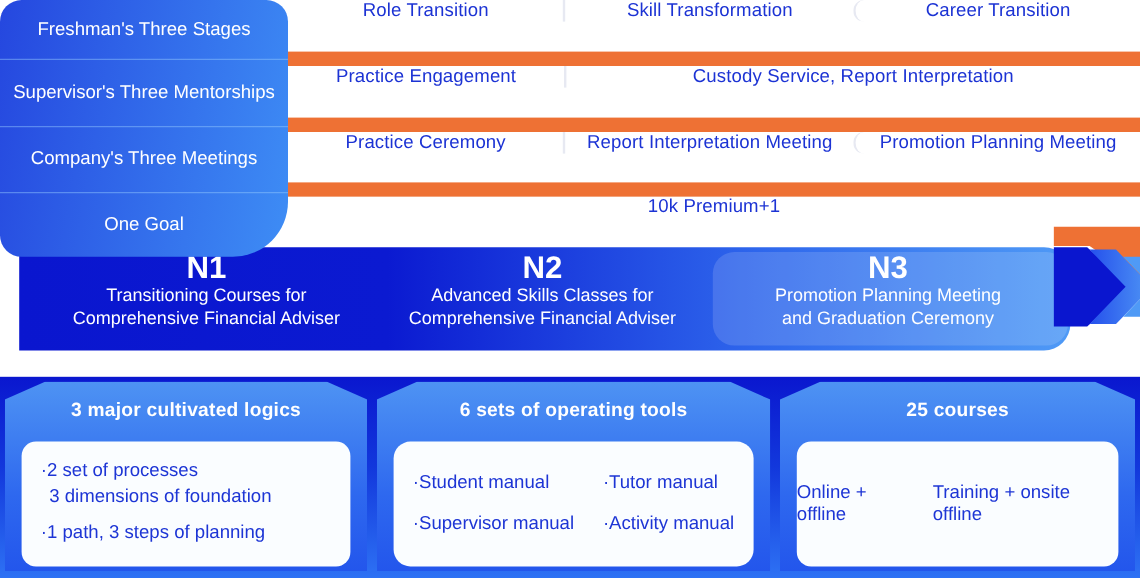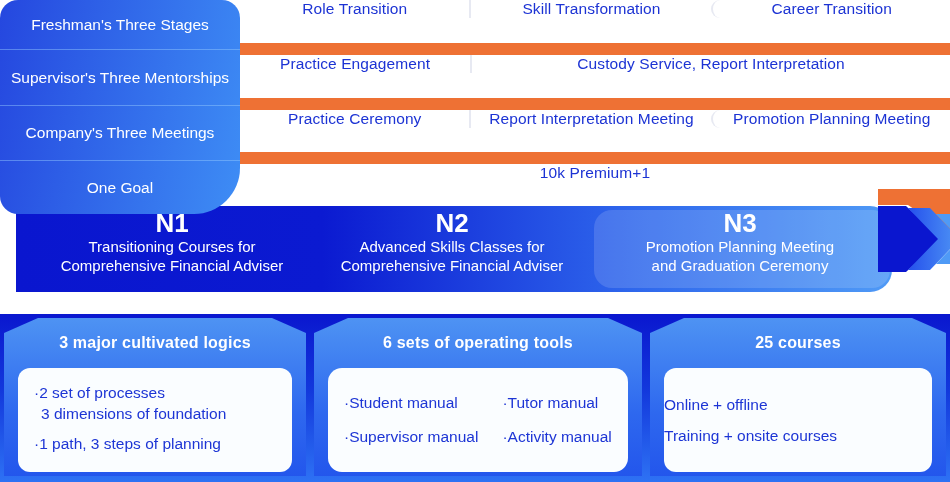--- a/index.html
+++ b/index.html
@@ -56,21 +56,21 @@
   .panel-3{left:650px;width:296px;}
   .ph{margin-top:16px;text-align:center;color:#ffffff;font-weight:700;font-size:16px;letter-spacing:.2px;}
   .card{position:absolute;left:14px;right:14px;top:50px;bottom:4px;
         background:#FAFDFF;border-radius:12px;color:#1D35D5;font-size:15.5px;font-weight:500;}
   .card-logic{padding:15px 6px 0 16px;line-height:1.32;}
   .card-logic .ln1{margin-bottom:9px;}
   .card-logic .ln2{margin-bottom:1px;}
   .card-logic .ln3{margin-bottom:9px;padding-left:7px;}
   .card-tools{display:grid;grid-template-columns:auto auto;column-gap:24px;row-gap:16px;
               align-content:center;justify-content:start;padding-left:16px;border-radius:14px;}
-  .card-courses{display:flex;flex-direction:column;justify-content:center;gap:13px;}
+  .card-courses{display:flex;flex-direction:row;align-items:center;justify-content:center;gap:13px;}
 </style>
 </head>
 <body>
 
 <div class="wrap">
 
   <div class="right-grid">
     <div class="rrow h43">
       <div class="cell c1">Role Transition</div>
       <div class="cell c2">Skill Transformation</div>
@@ -154,18 +154,18 @@
         <div>·Tutor manual</div>
         <div>·Supervisor manual</div>
         <div>·Activity manual</div>
       </div>
     </div>
 
     <div class="panel panel-3">
       <div class="ph">25 courses</div>
       <div class="card card-courses">
         <div>Online + offline</div>
-        <div>Training + onsite courses</div>
+        <div>Training + onsite offline</div>
       </div>
     </div>
 
   </div>
 </div>
 
 </body></html>

